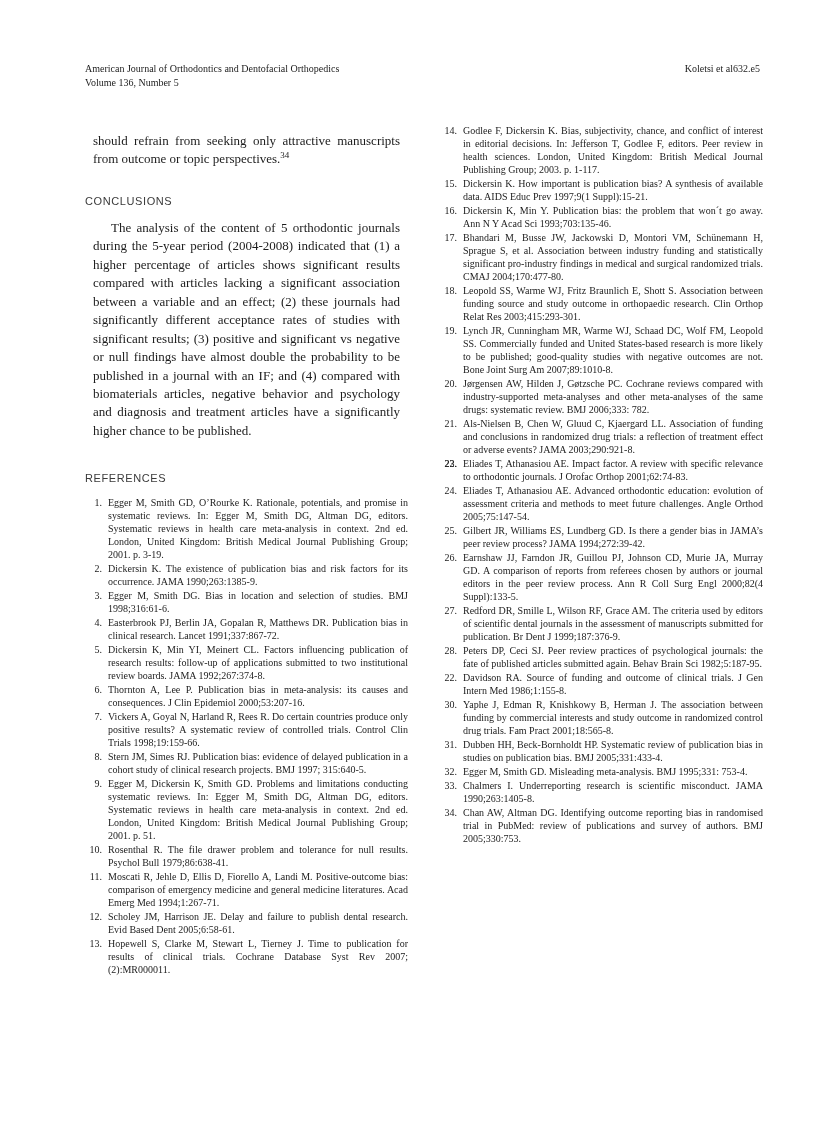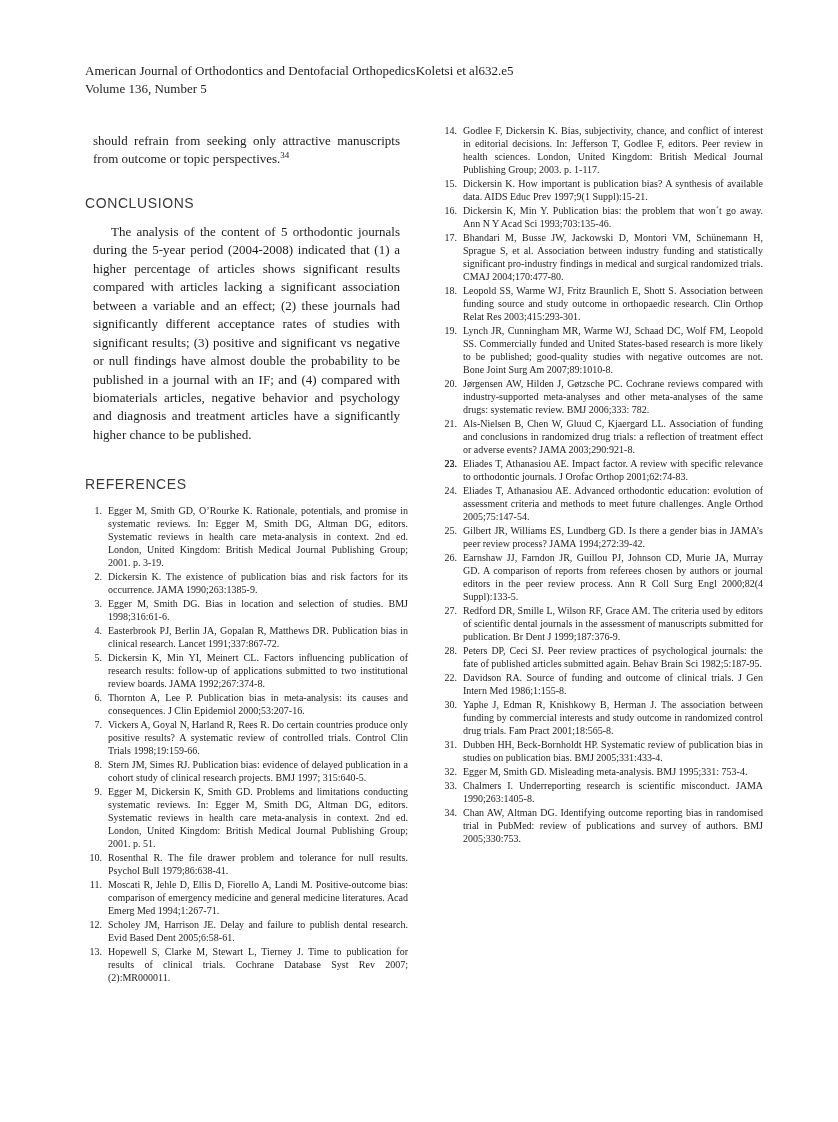--- a/index.html
+++ b/index.html
@@ -11,23 +11,23 @@
     font-family: "Liberation Serif", serif;
     color: #1c1c1c;
     overflow: hidden;
   }
   .running-head {
     position: absolute;
     top: 62px;
     left: 85px;
     right: 78px;
     display: flex;
-    justify-content: flex-start;
+    justify-content: space-between;
     align-items: flex-start;
-    font-size: 13px;
+    font-size: 10px;
     line-height: 1.35;
   }
   .running-head .left-block { max-width: 420px; }
   .running-head .right-block { white-space: nowrap; }
   .running-head .page-num { margin-left: 0; }
   .columns {
     position: absolute;
     top: 124px;
     left: 85px;
     width: 678px;
@@ -42,21 +42,21 @@
     margin: 8px;
   }
   .body-par.indent { text-indent: 18px; }
   sup.cite {
     font-size: 9px;
     line-height: 0;
     vertical-align: super;
   }
   .section-heading {
     font-family: "Liberation Sans", sans-serif;
-    font-size: 14px;
+    font-size: 11px;
     letter-spacing: 0.6px;
     color: #3a3a3a;
     margin: 26px 0 12px 0;
     font-weight: 400;
   }
   ol.refs {
     list-style: none;
     margin: 0;
     padding: 0;
     font-size: 10px;

